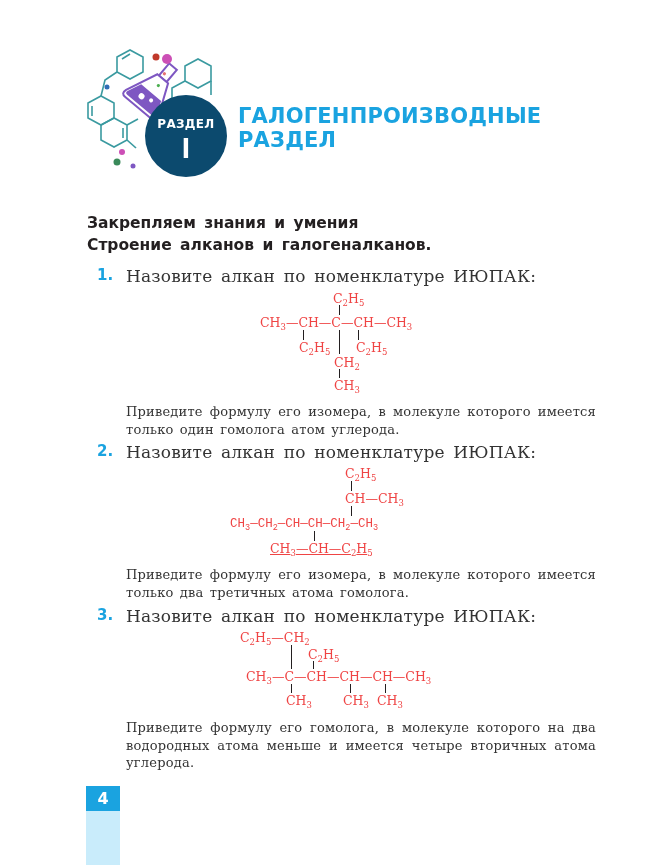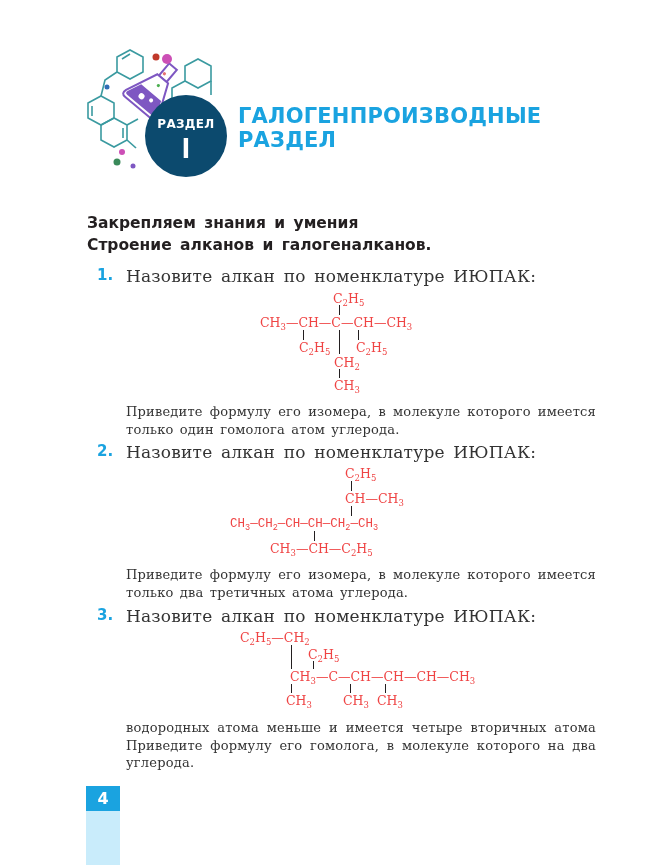--- a/index.html
+++ b/index.html
@@ -102,45 +102,45 @@
 <div class="task-num" style="top:442px;">2.</div>
 <div class="task-text" style="top:444px;">Назовите алкан по номенклатуре ИЮПАК:</div>
 
 <div>
   <div class="f" style="left:345px;top:467px;">C<sub>2</sub>H<sub>5</sub></div>
   <div class="vl" style="left:351px;top:481px;height:10px;"></div>
   <div class="f" style="left:345px;top:492px;">CH—CH<sub>3</sub></div>
   <div class="vl" style="left:351px;top:506px;height:10px;"></div>
   <div class="f" style="left:230px;top:517px;font-family:Liberation Mono, monospace;">CH<sub>3</sub>—CH<sub>2</sub>—CH—CH—CH<sub>2</sub>—CH<sub>3</sub></div>
   <div class="vl" style="left:314px;top:531px;height:10px;"></div>
-  <div class="f" style="left:270px;top:542px;">CH<sub>3</sub>—CH—C<sub>2</sub>H<sub>5</sub></div>
+  <div class="f" style="left:270px;top:542px;text-decoration:underline;">CH<sub>3</sub>—CH—C<sub>2</sub>H<sub>5</sub></div>
 </div>
 
 <div class="para" style="top:566px;">
   <div style="text-align-last:justify;">Приведите формулу его изомера, в молекуле которого имеется</div>
-  <div>только два третичных атома углерода.</div>
+  <div>только два третичных атома гомолога.</div>
 </div>
 
 <div class="task-num" style="top:606px;">3.</div>
 <div class="task-text" style="top:608px;">Назовите алкан по номенклатуре ИЮПАК:</div>
 
 <div>
   <div class="f" style="left:240px;top:631px;">C<sub>2</sub>H<sub>5</sub>—CH<sub>2</sub></div>
   <div class="vl" style="left:291px;top:645px;height:24px;"></div>
   <div class="f" style="left:308px;top:648px;">C<sub>2</sub>H<sub>5</sub></div>
   <div class="vl" style="left:313px;top:661px;height:8px;"></div>
-  <div class="f" style="left:246px;top:670px;margin-left:44px;">CH<sub>3</sub>—C—CH—CH—CH—CH<sub>3</sub></div>
+  <div class="f" style="left:246px;top:670px;">CH<sub>3</sub>—C—CH—CH—CH—CH<sub>3</sub></div>
   <div class="vl" style="left:291px;top:684px;height:9px;"></div>
   <div class="vl" style="left:350px;top:684px;height:9px;"></div>
   <div class="vl" style="left:385px;top:684px;height:9px;"></div>
   <div class="f" style="left:286px;top:694px;">CH<sub>3</sub></div>
   <div class="f" style="left:343px;top:694px;">CH<sub>3</sub></div>
   <div class="f" style="left:377px;top:694px;">CH<sub>3</sub></div>
 </div>
 
 <div class="para" style="top:719px;">
+  <div style="text-align-last:justify;">Приведите формулу его гомолога, в молекуле которого на два</div>
   <div style="text-align-last:justify;">водородных атома меньше и имеется четыре вторичных атома</div>
-  <div style="text-align-last:justify;">Приведите формулу его гомолога, в молекуле которого на два</div>
   <div>углерода.</div>
 </div>
 
 <div class="page-tab">4</div>
 <div class="page-strip"></div>
 
 </body></html>

